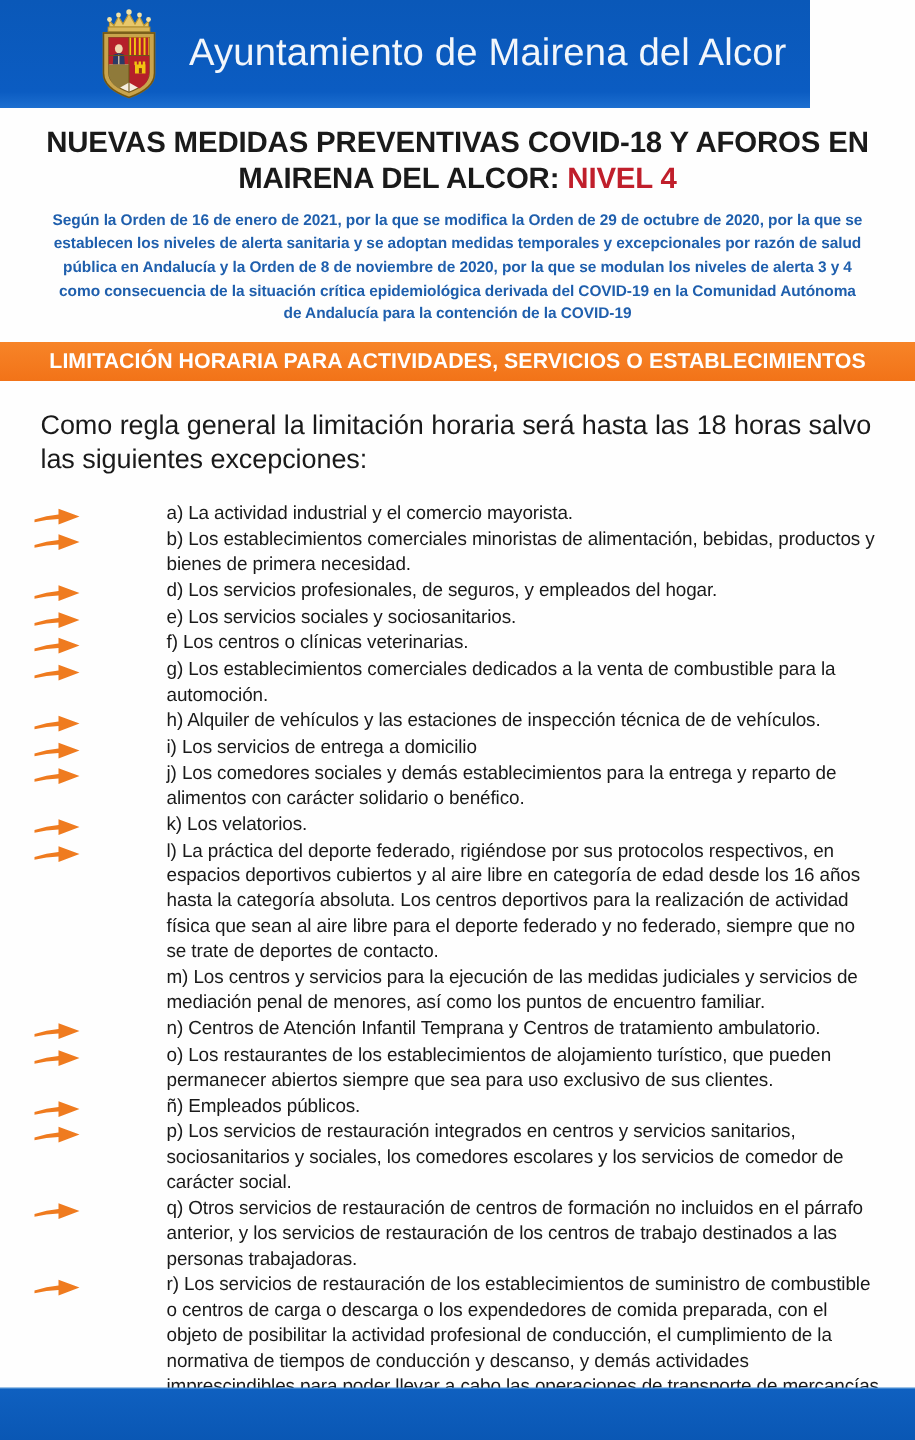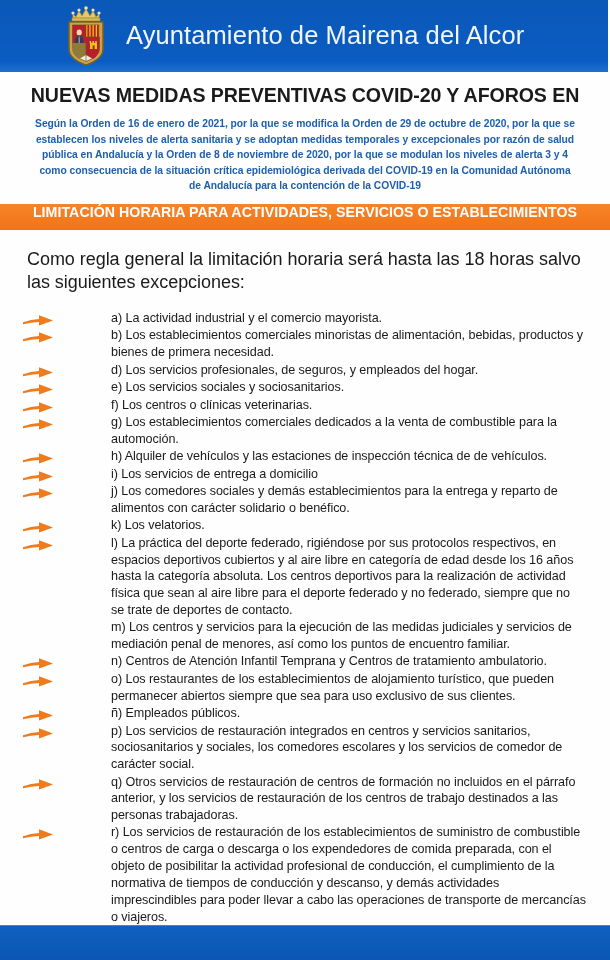--- a/index.html
+++ b/index.html
@@ -17,21 +17,21 @@
     position: relative;
     width: 610px;
     height: 960px;
     background: #fefefe;
     overflow: hidden;
   }
 
   
   .header-bar {
     position: relative;
-    width: 608px;
+    width: 540px;
     height: 72px;
     background: #0b5cbf;
     background: linear-gradient(to bottom, #0a58b8 0%, #0b5cc2 85%, #1d6fd0 100%);
     display: flex;
     align-items: center;
     padding-left: 62px;
   }
 
   .crest {
     position: relative;
@@ -81,20 +81,21 @@
 
   
   .orange-banner {
     position: relative;
     margin-top: 10px;
     width: 610px;
     height: 26px;
     background: #f47b20;
     background: linear-gradient(to bottom, #f78428 0%, #f27318 100%);
     display: flex;
+    align-items: center;
     justify-content: center;
   }
   .orange-banner-text {
     color: #ffffff;
     font-size: 14.2px;
     font-weight: 700;
     letter-spacing: 0.05px;
     white-space: nowrap;
   }
 
@@ -200,21 +201,22 @@
 
         <path d="M24 20 L24 56.5 M10.5 32 L37.5 32" stroke="#6e5518" stroke-width="0.7" fill="none"></path>
 
         <path d="M7 17 L41 17 L41 44 Q41 54 24 60 Q7 54 7 44 Z" fill="none" stroke="#6b5214" stroke-width="0.7"></path>
       </svg>
     </div>
     <div class="header-title">Ayuntamiento de Mairena del Alcor</div>
   </div>
 
   <div class="main-title">
-    <div>NUEVAS MEDIDAS PREVENTIVAS COVID-20 Y AFOROS EN</div>
+    <div>NUEVAS MEDIDAS PREVENTIVAS COVID-18 Y AFOROS EN</div>
+    <div><span>MAIRENA DEL ALCOR: </span><span class="nivel">NIVEL 4</span></div>
   </div>
 
   <div class="legal">Según la Orden de 16 de enero de 2021, por la que se modifica la Orden de 29 de octubre de 2020, por la que se establecen los niveles de alerta sanitaria y se adoptan medidas temporales y excepcionales por razón de salud pública en Andalucía y la Orden de 8 de noviembre de 2020, por la que se modulan los niveles de alerta 3 y 4 como consecuencia de la situación crítica epidemiológica derivada del COVID-19 en la Comunidad Autónoma de Andalucía para la contención de la COVID-19</div>
 
   <div class="orange-banner">
     <span class="orange-banner-text">LIMITACIÓN HORARIA PARA ACTIVIDADES, SERVICIOS O ESTABLECIMIENTOS</span>
   </div>
 
   <div class="content">
     <div class="intro">Como regla general la limitación horaria será hasta las 18 horas salvo las siguientes excepciones:</div>

